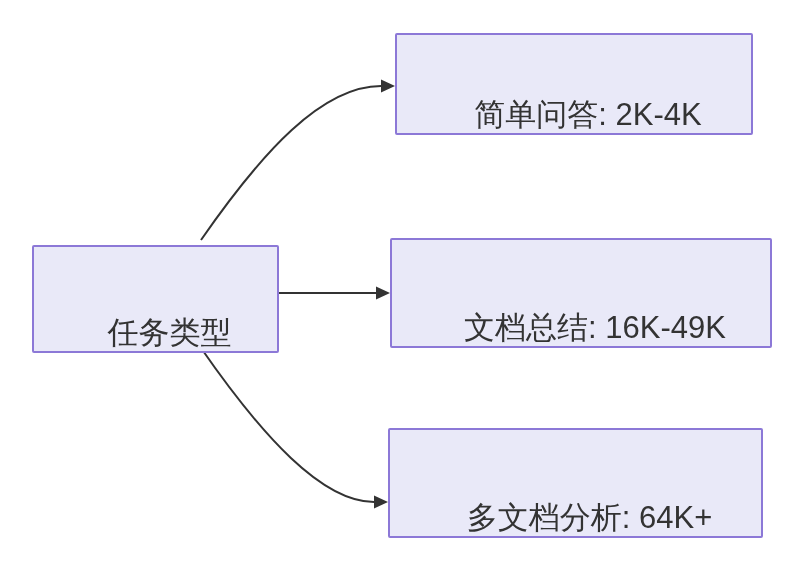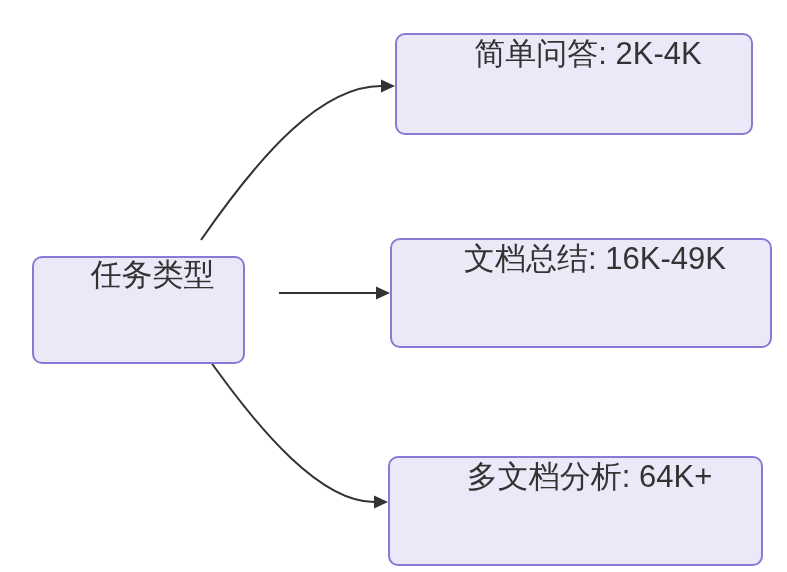--- a/index.html
+++ b/index.html
@@ -19,41 +19,41 @@
     position: absolute;
     left: 0;
     top: 0;
     width: 787px;
     height: 572px;
     pointer-events: none;
   }
   .node {
     position: absolute;
     display: flex;
-    align-items: flex-start;
+    align-items: flex-end;
     justify-content: center;
     box-sizing: border-box;
     background: #E9E9F8;
     border: 2.5px solid #8C78D7;
-    border-radius: 10px;
+    border-radius: 2px;
     color: #333333;
     font-size: 31px;
     line-height: 1.2;
     text-align: center;
     white-space: nowrap;
     padding-left: 28px;
   }
   .node span {
     display: block;
   }
   
-  .node-root   { left: 32px;  top: 256px; width: 213px; height: 108px; font-family: Liberation Mono, monospace; }
+  .node-root   { left: 32px;  top: 245px; width: 247px; height: 108px; }
   .node-child0 { left: 395px; top: 33px;  width: 358px; height: 102px; }
   .node-child1 { left: 390px; top: 238px; width: 382px; height: 110px; }
-  .node-child2 { left: 388px; top: 456px; width: 375px; height: 110px; }
+  .node-child2 { left: 388px; top: 428px; width: 375px; height: 110px; }
   .edge-path {
     fill: none;
     stroke: #333333;
     stroke-width: 2;
   }
   .edge-head {
     fill: #333333;
     stroke: none;
   }
 </style>

